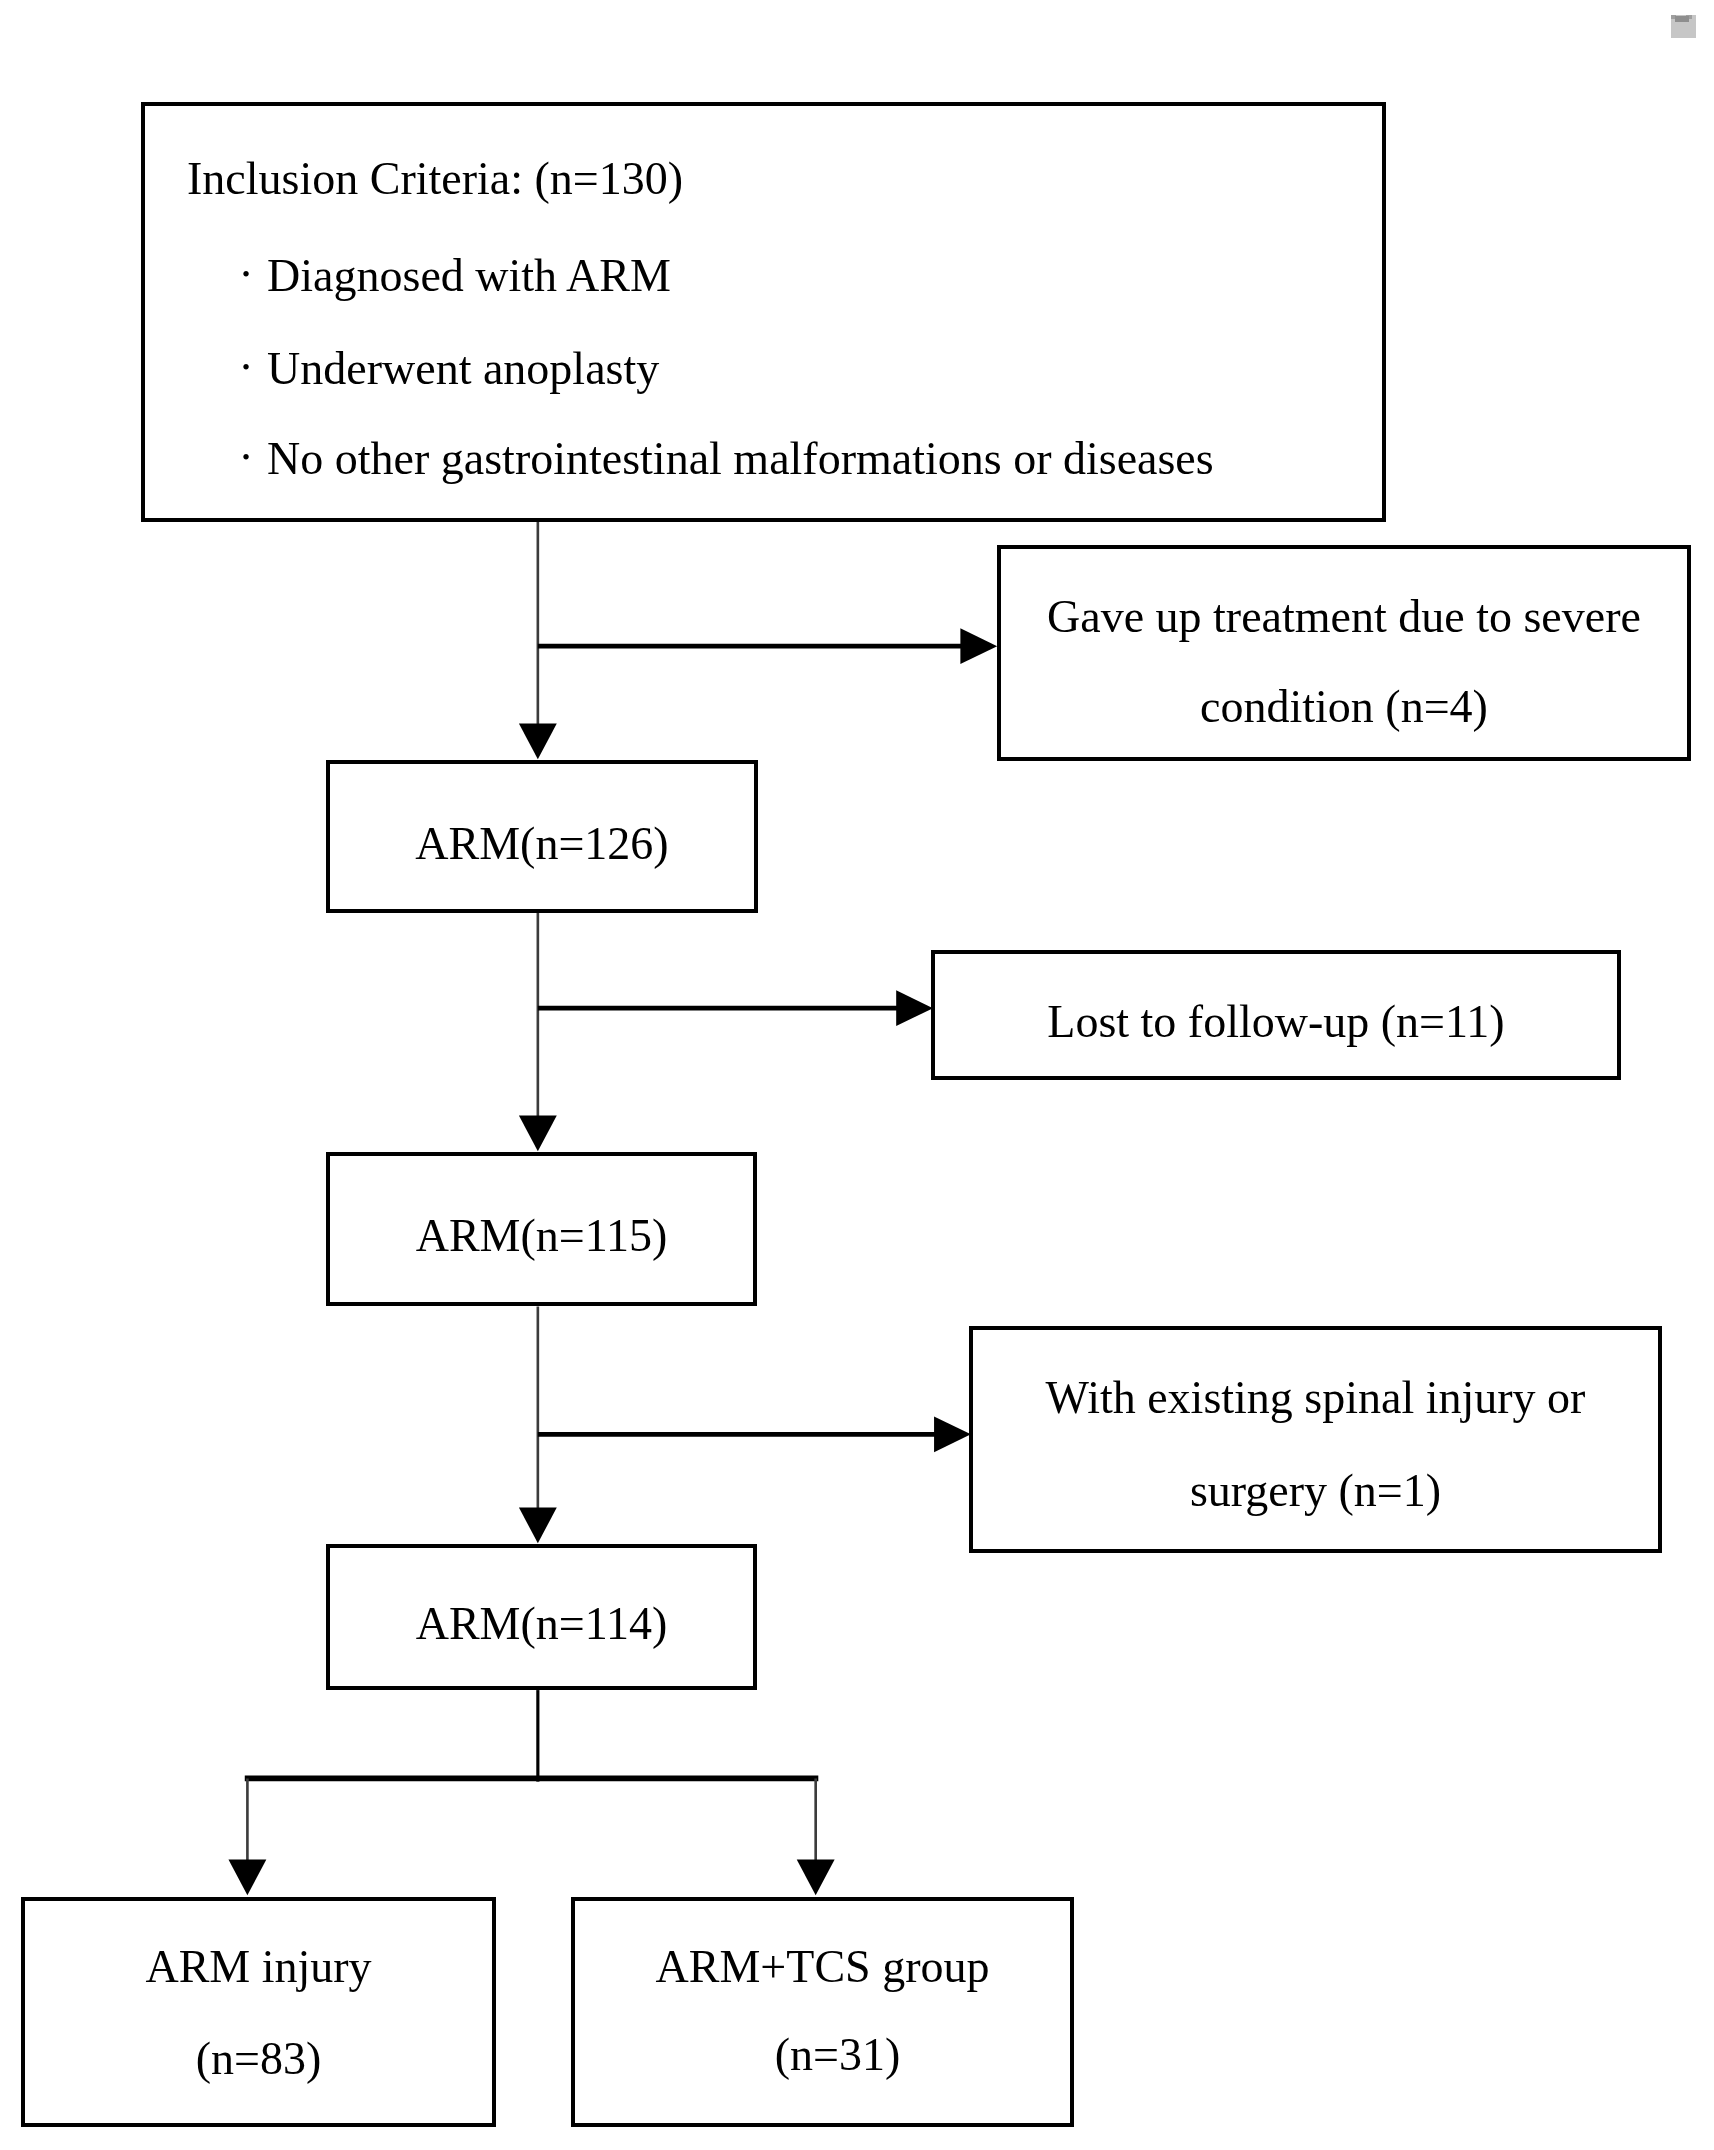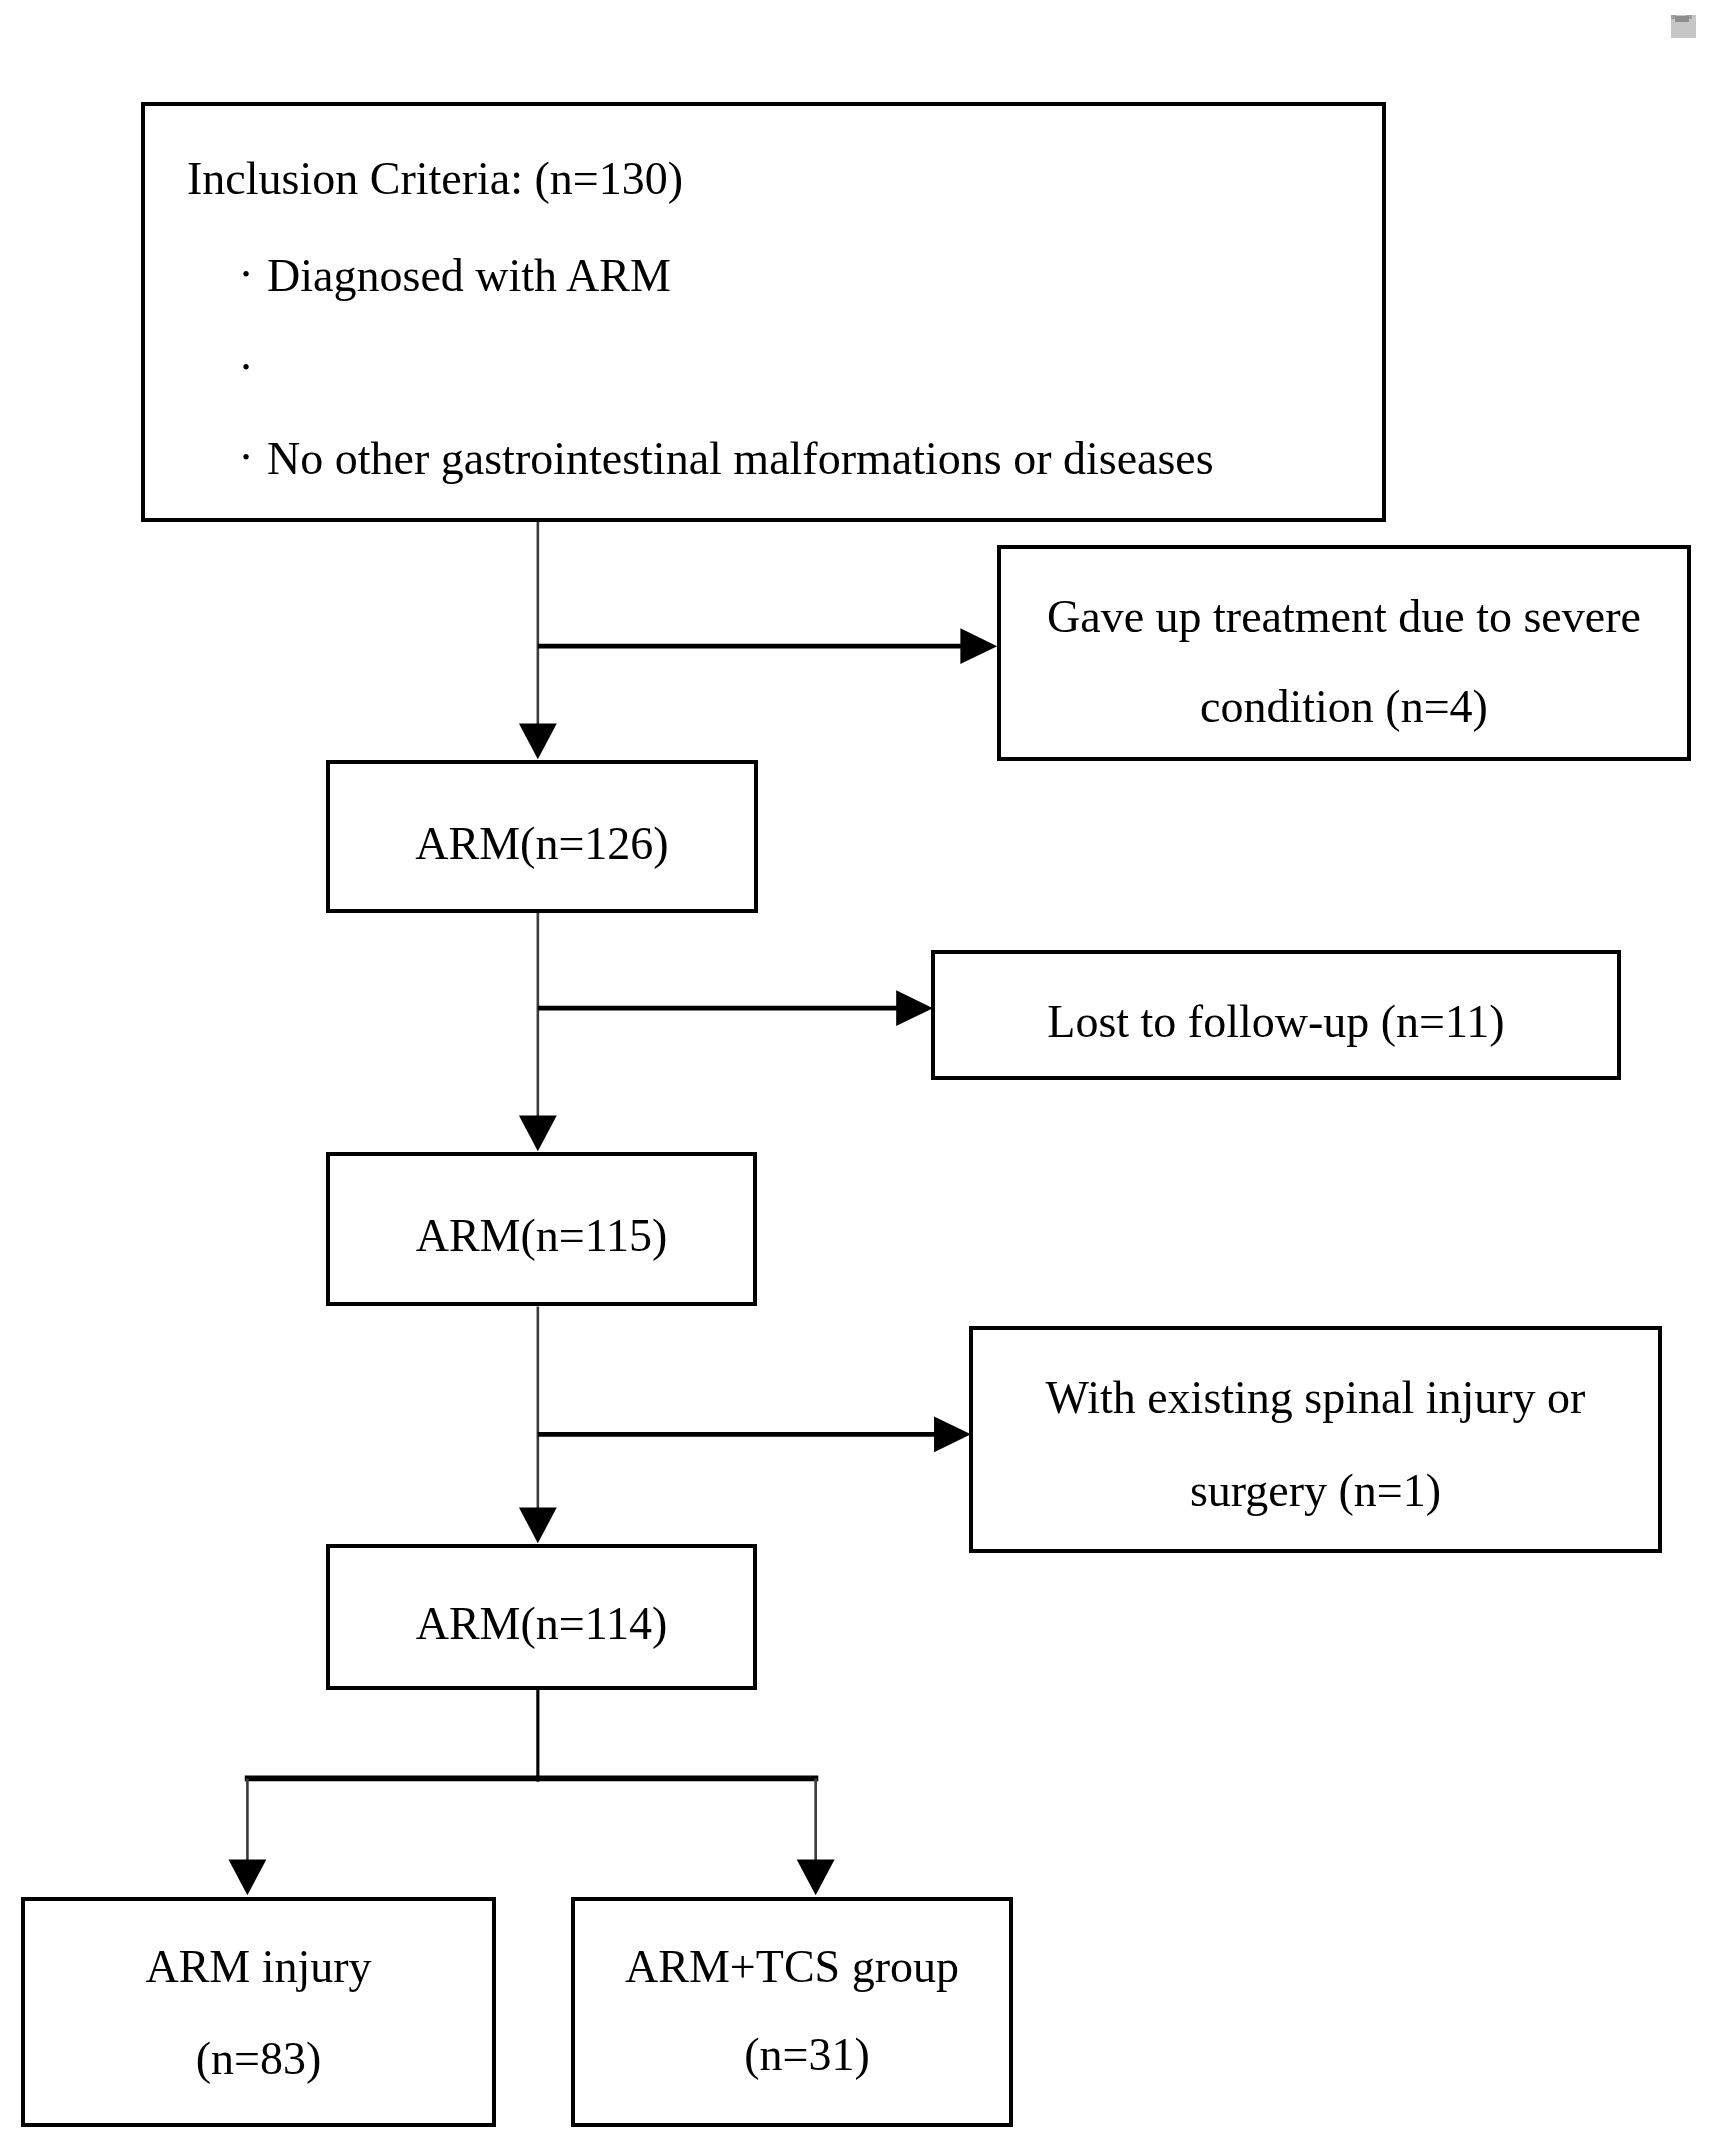--- a/index.html
+++ b/index.html
@@ -80,20 +80,21 @@
   </svg>
 
   <div class="box" style="left:141px;top:102px;width:1245px;height:420px;padding-left:32px;">
     <div class="row" style="left:42px;top:43px;">Inclusion Criteria: (n=130)</div>
     <div class="row" style="left:97px;top:140px;">
       <span class="bullet">•</span>
       <span>Diagnosed with ARM</span>
     </div>
     <div class="row" style="left:97px;top:233px;">
       <span class="bullet">•</span>
+      <span>Underwent anoplasty</span>
     </div>
     <div class="row" style="left:97px;top:323px;">
       <span class="bullet">•</span>
       <span>No other gastrointestinal malformations or diseases</span>
     </div>
   </div>
 
   <div class="box" style="left:997px;top:545px;width:694px;height:216px;">
     <div class="cline" style="top:39px;">Gave up treatment due to severe</div>
     <div class="cline" style="top:129px;">condition (n=4)</div>
@@ -118,21 +119,21 @@
 
   <div class="box flexcenter" style="left:326px;top:1544px;width:431px;height:146px;">
     <span class="stage-label">ARM(n=114)</span>
   </div>
 
   <div class="box" style="left:21px;top:1897px;width:475px;height:230px;">
     <div class="cline" style="top:37px;">ARM injury</div>
     <div class="cline" style="top:129px;">(n=83)</div>
   </div>
 
-  <div class="box" style="left:571px;top:1897px;width:442px;height:230px;">
+  <div class="box" style="left:571px;top:1897px;width:503px;height:230px;">
     <div class="cline" style="top:37px;">ARM+TCS group</div>
     <div class="cline" style="top:125px;padding-left:15px;">(n=31)</div>
   </div>
 
   <div class="corner-icon">
     <span class="nub-l"></span>
     <span class="nub-r"></span>
     <span class="bar"></span>
   </div>
 

